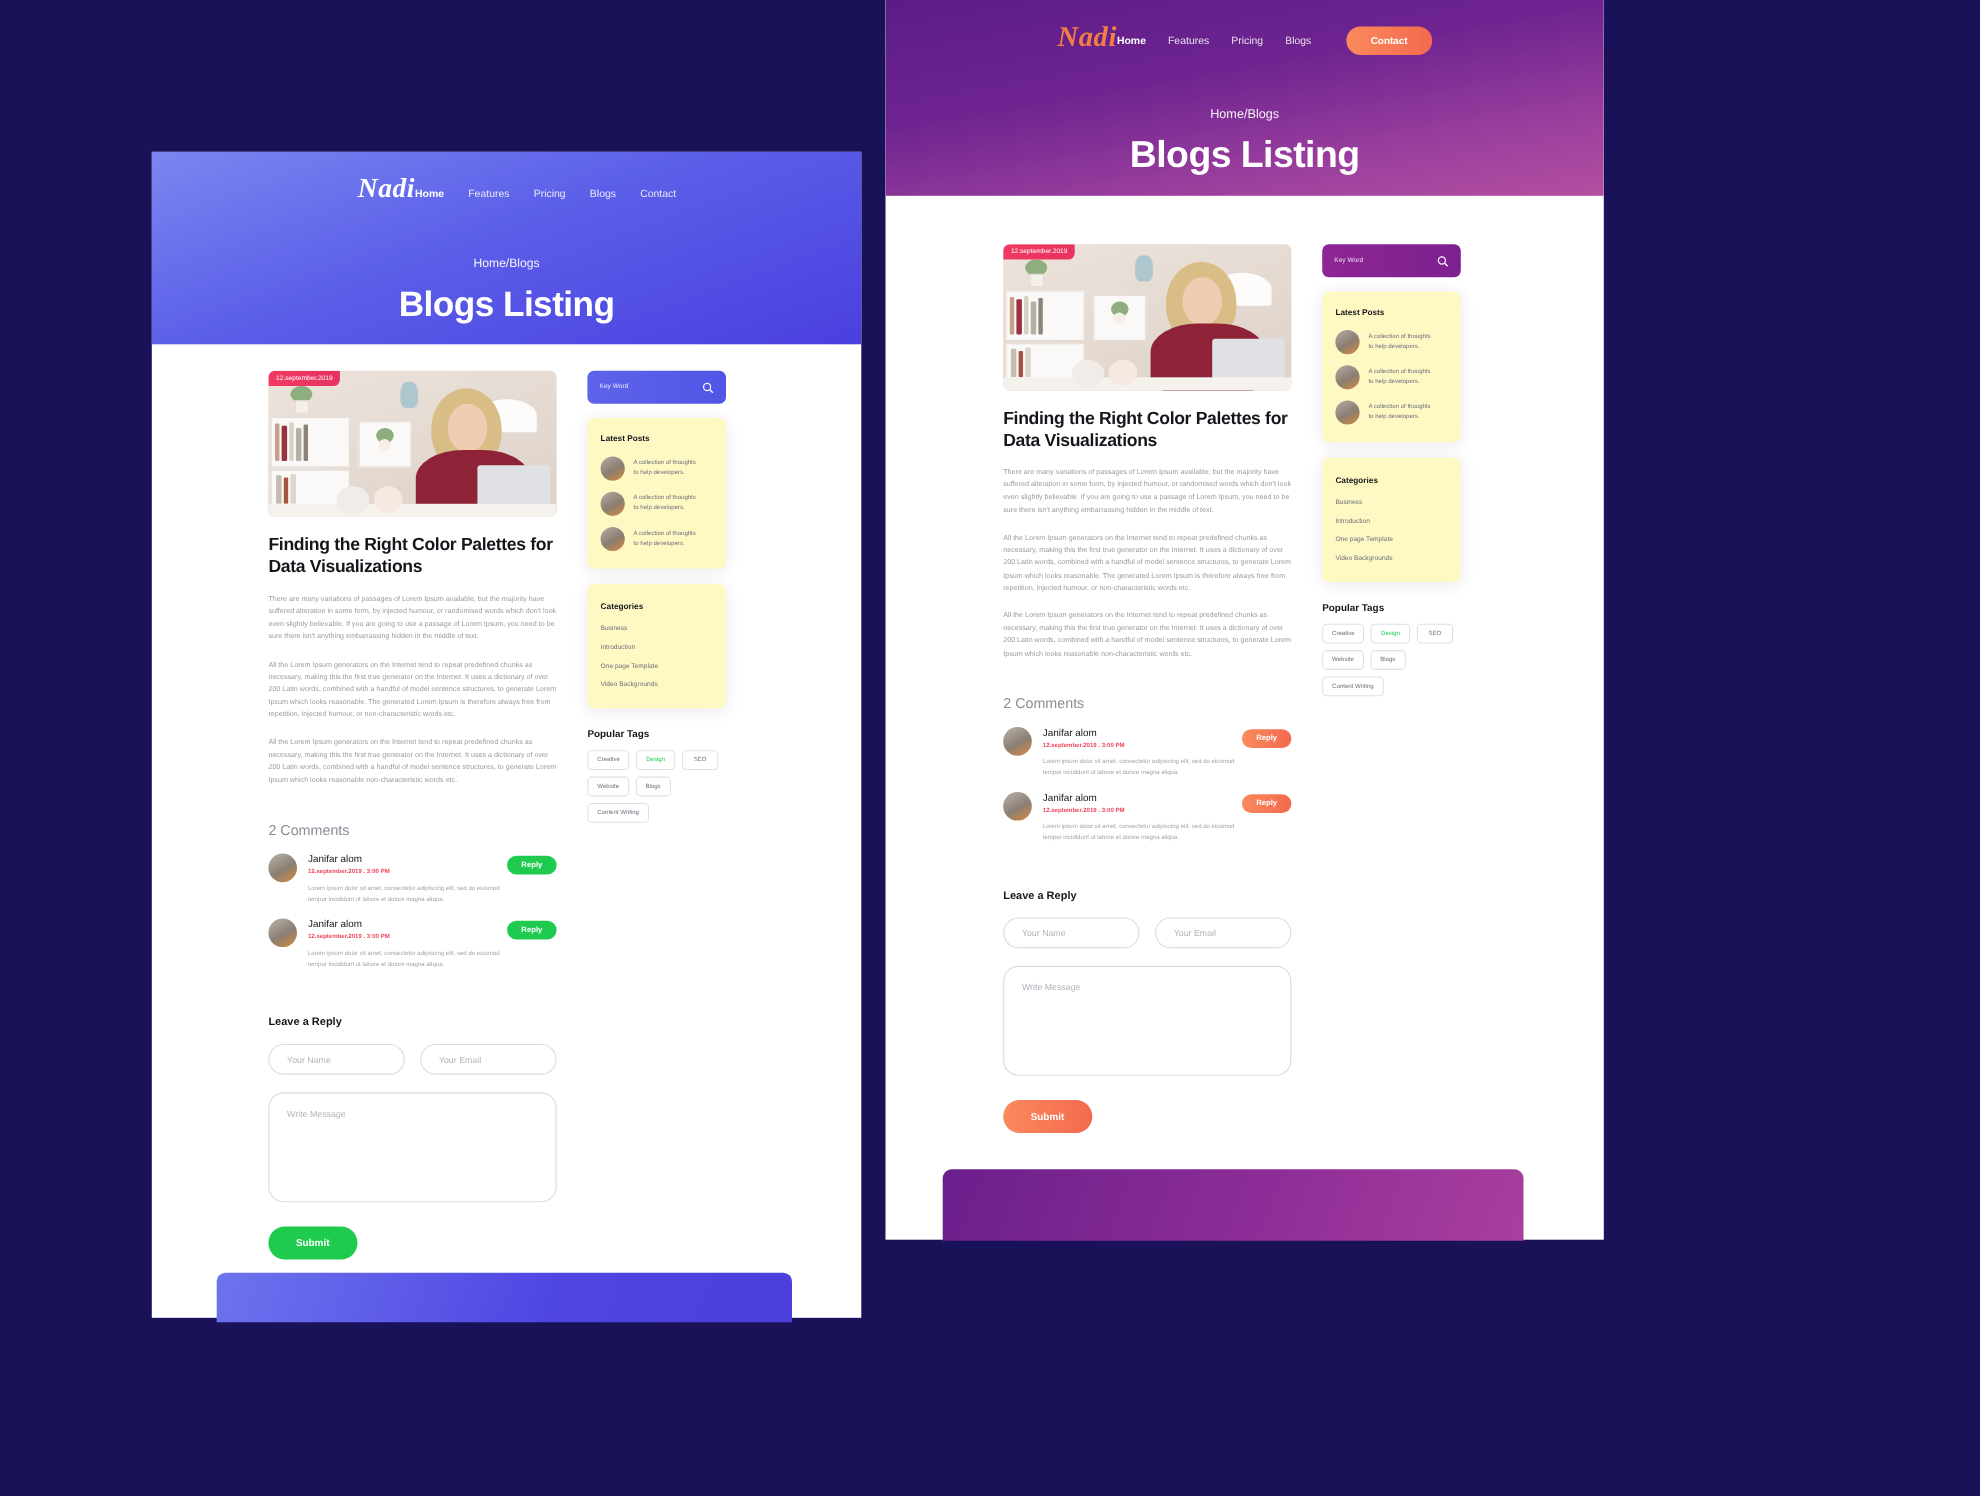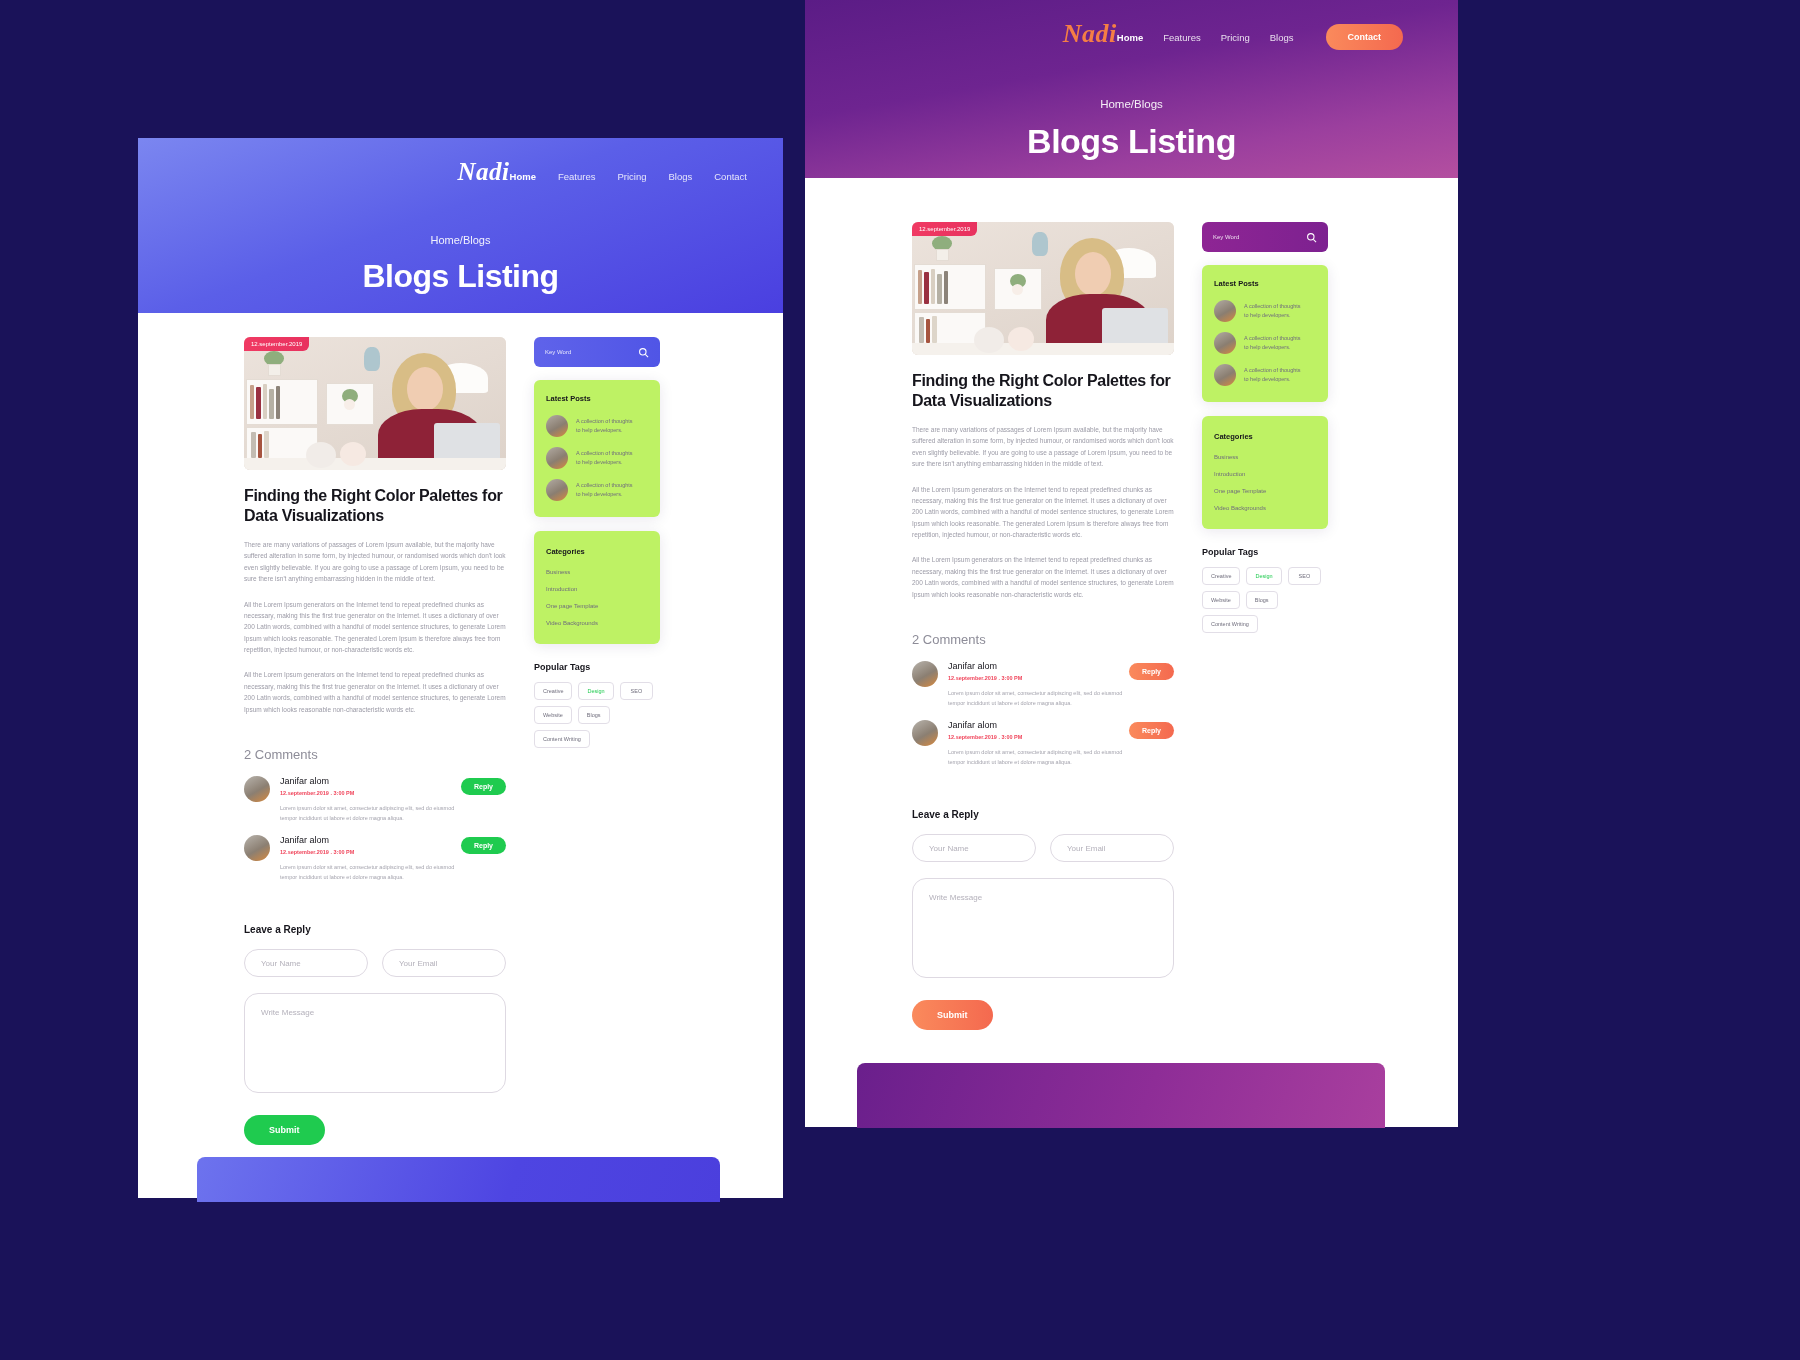--- a/index.html
+++ b/index.html
@@ -11,21 +11,21 @@
   }
   .canvas { position: relative; width: 1800px; height: 1360px; background: #1a1259; }
 
   
   .mock { position: absolute; overflow: hidden; background: #ffffff; }
 
   .hero { position: relative; width: 100%; }
   .hero.blue { background: linear-gradient(160deg,#7b86f0 0%,#5b5fe8 45%,#4a3fe0 100%); }
   .hero.purple { background: linear-gradient(170deg,#5b1c86 0%,#6e2490 40%,#9b3f9e 75%,#b44fa0 100%); }
 
-  .topbar { display: flex; align-items: center; justify-content: flex-end; }
+  .topbar { display: flex; align-items: center; justify-content: center; }
 
   .logo { font-family: "Liberation Serif", serif; font-weight: 700; letter-spacing: .5px; position: relative; }
   .logo .n { font-style: italic; }
   .logo.white { color: #ffffff; }
   .logo.orange { color: #f57e45; }
 
   .nav { display: flex; align-items: center; }
   .nav a { color: #ffffff; text-decoration: none; opacity: .85; white-space: nowrap; }
   .nav a.active { opacity: 1; font-weight: 700; }
 
@@ -82,21 +82,21 @@
   .submit-btn { border: none; border-radius: 999px; color: #fff; font-weight: 600; cursor: pointer; }
   .submit-btn.green { background: #1fcb4f; }
   .submit-btn.orange { background: linear-gradient(90deg,#fa8a5c,#f4694f); }
 
   
   .search-box { display: flex; align-items: center; justify-content: space-between; border-radius: 6px; color: #fff; }
   .search-box.blue { background: linear-gradient(90deg,#5f63ea,#5055e6); }
   .search-box.purple { background: linear-gradient(90deg,#8e2594,#7d2190); }
   .search-box .ph { opacity: .85; }
 
-  .card { background: #bef264; border-radius: 6px; box-shadow: 0 2px 14px rgba(40,20,80,.10); }
+  .card { background: #fef9c3; border-radius: 6px; box-shadow: 0 2px 14px rgba(40,20,80,.10); }
   .card-title { color: #16151c; font-weight: 700; }
   .lp-item { display: flex; align-items: center; }
   .lp-ava { border-radius: 50%; background: linear-gradient(150deg,#b3aca4,#8a7e71 55%,#d98a3e); flex: 0 0 auto; }
   .lp-text { color: #6f6d7c; }
   .cat-item { color: #6f6d7c; }
   .tags-title { color: #16151c; font-weight: 700; }
   .tag { display: inline-flex; align-items: center; justify-content: center; border: 1px solid #e2dee7; border-radius: 4px; color: #6f6d7c; background: #fff; }
   .tag.accent { color: #1fcb4f; }
 
   .footer-strip { position: absolute; }

